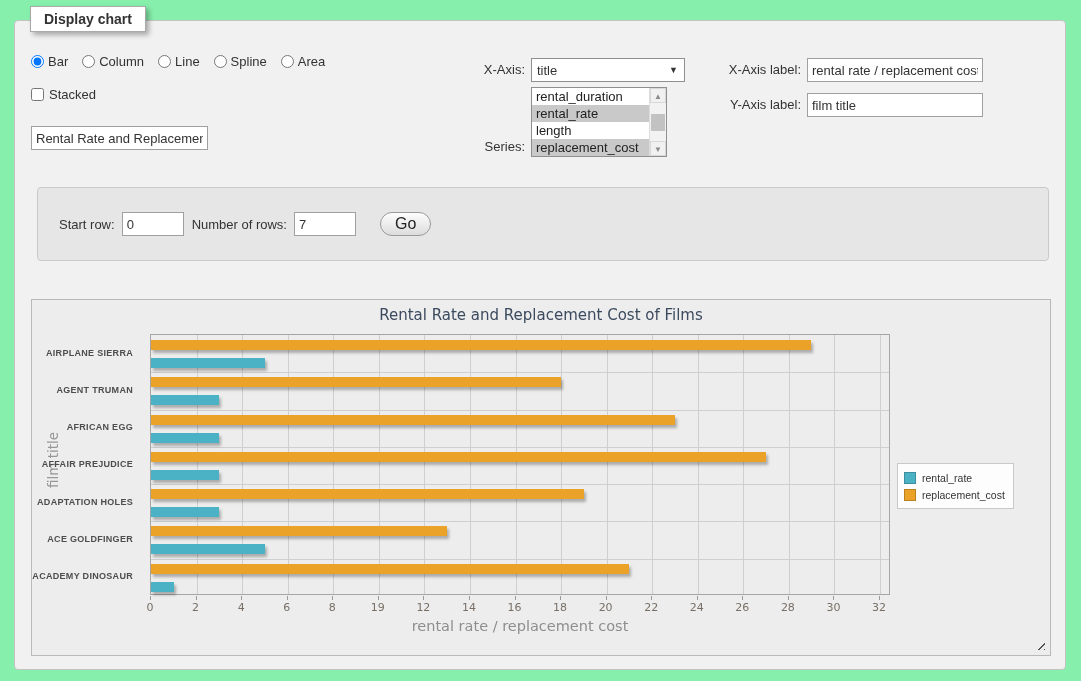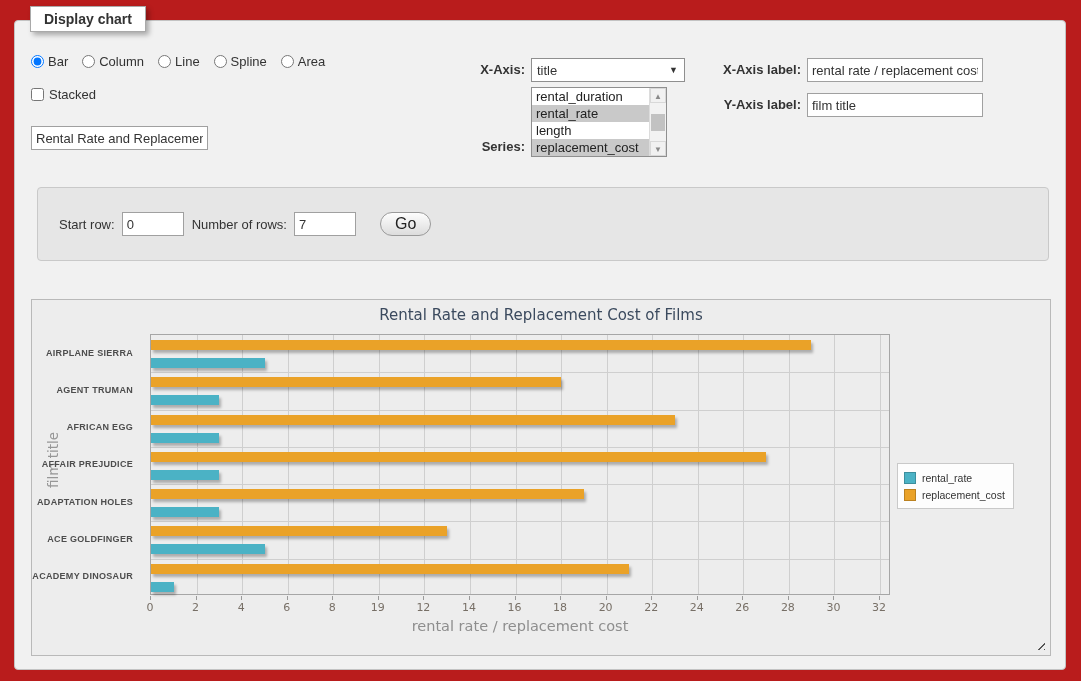--- a/index.html
+++ b/index.html
@@ -1,35 +1,35 @@
 <!DOCTYPE html>
 <html><head>
 <meta charset="utf-8">
 <style>
   * { margin:0; padding:0; box-sizing:border-box; }
   body { background:#fff; font-family:"Liberation Sans","DejaVu Sans",sans-serif; }
-  .page { position:relative; width:1081px; height:681px; background:#b91c1c; overflow:hidden; }
+  .page { position:relative; width:1081px; height:681px; background:#86efac; overflow:hidden; }
 
   
   .fieldset { position:absolute; left:14px; top:20px; width:1052px; height:650px;
               background:#f1f1f1; border:1px solid #c3c3c3; border-radius:4px; }
   .legend-tab { position:absolute; left:30px; top:6px; z-index:3; background:#fff;
                 border:1px solid #a9a9a9; padding:4px 13px; font-size:14px; font-weight:bold;
                 color:#333; box-shadow:3px 3px 5px rgba(0,0,0,0.3); }
 
   
   .radio-row { position:absolute; left:16px; top:33px; display:flex; align-items:center; gap:14px;
                font-size:13px; color:#333; }
   .radio-row label { display:flex; align-items:center; gap:4px; cursor:default; }
   .stacked-row { position:absolute; left:16px; top:66px; display:flex; align-items:center; gap:5px;
                  font-size:13px; color:#333; }
   .title-input { position:absolute; left:16px; top:105px; width:177px; height:24px;
                  border:1px solid #a0a0a0; background:#fff; font-size:13px; color:#333;
                  padding:2px 4px; font-family:inherit; }
-  .ctl-label { position:absolute; font-size:13px; color:#333; text-align:right;font-weight:bold; }
+  .ctl-label { position:absolute; font-size:13px; color:#333; text-align:right; }
   .fake-select { position:absolute; left:516px; top:37px; width:154px; height:24px;
                  background:#fff; border:1px solid #8f8f8f; display:flex; align-items:center;
                  font-size:13px; color:#333; padding-left:5px; }
   .fake-select .arrow { position:absolute; right:6px; top:6px; font-size:9px; color:#333; }
   .listbox { position:absolute; left:516px; top:66px; width:136px; height:70px;
              background:#fff; border:1px solid #8f8f8f; display:flex; }
   .lb-options { flex:1; overflow:hidden; }
   .lb-option { height:17px; line-height:17px; font-size:13px; color:#222; padding-left:4px;
                white-space:nowrap; }
   .lb-option.sel { background:#c9c9c9; }

